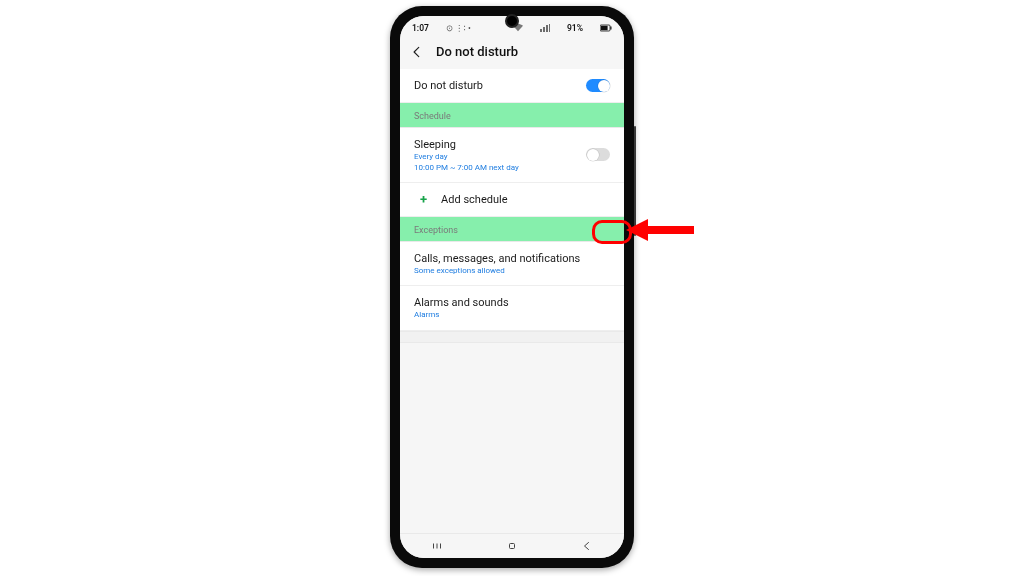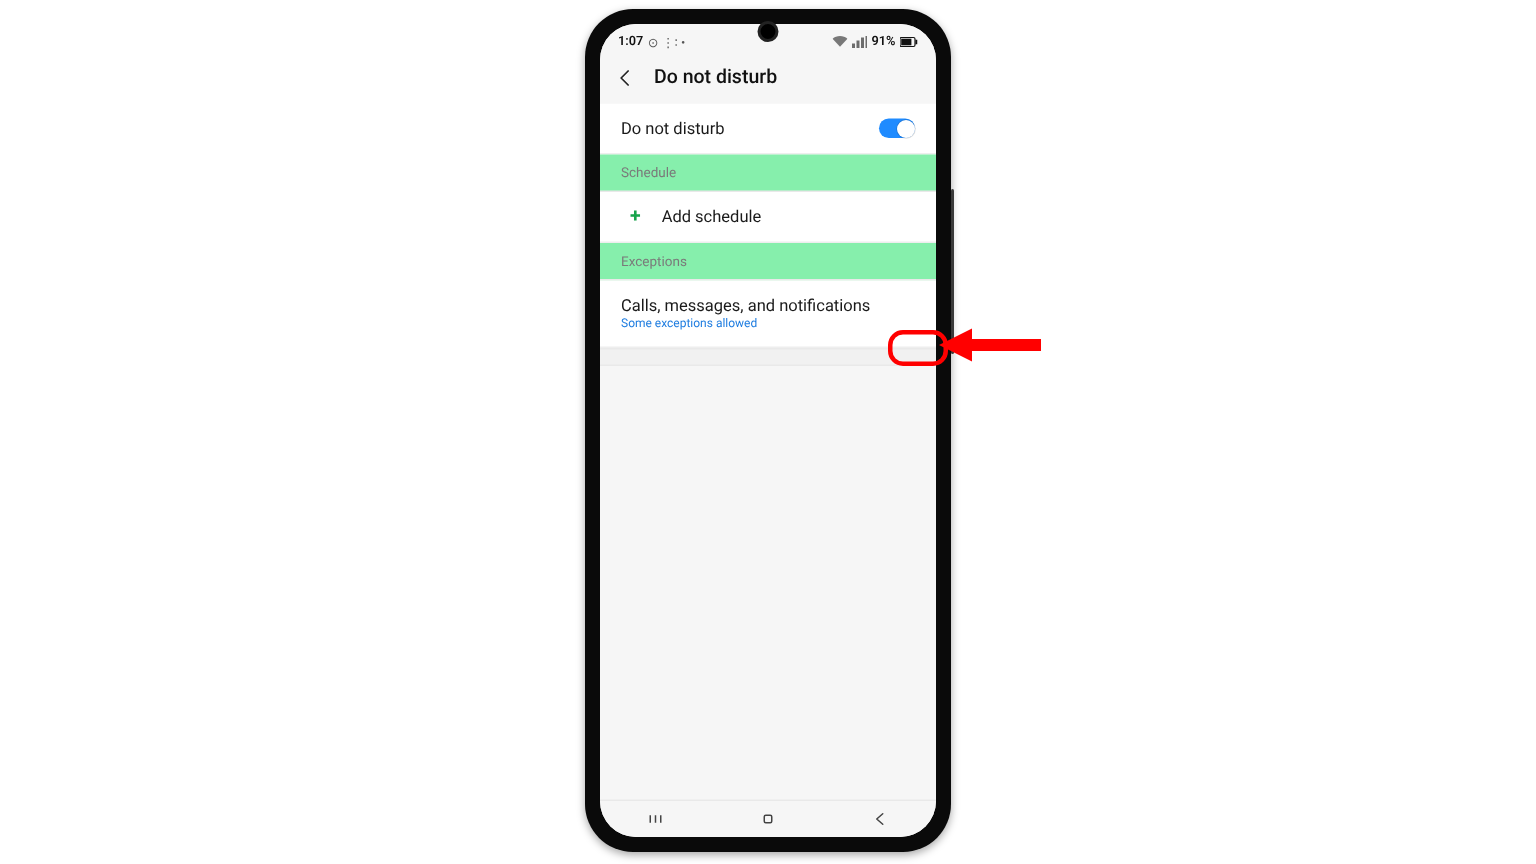--- a/index.html
+++ b/index.html
@@ -64,21 +64,21 @@
     height: 20px;
     display: flex;
     align-items: center;
     justify-content: space-between;
     padding: 2px 12px 0 12px;
     font-size: 8.5px;
     font-weight: 600;
     color: #111;
     background: #f6f6f6;
   }
-  .status-left, .status-right { display: flex; align-items: center; gap: 3px; }
+  .status-left, .status-right { display: flex; align-items: center; gap: 17px; }
   .status-right svg { display: block; }
 
   
   .header {
     display: flex;
     align-items: center;
     gap: 12px;
     padding: 6px 14px 10px 10px;
     background: #f6f6f6;
   }
@@ -232,35 +232,51 @@
         <div class="main">
           <span class="label">Do not disturb</span>
         </div>
         <div class="toggle on">
             <div class="knob"></div>
           </div>
       </div>
 
       <div class="section-header">Schedule</div>
 
+      <div class="row">
+        <div class="main">
+          <span class="label">Sleeping</span>
+          <span class="sub">Every day</span>
+          <span class="sub2">10:00 PM ~ 7:00 AM next day</span>
+        </div>
+        <div class="toggle off">
+            <div class="knob"></div>
+          </div>
+      </div>
 
       <div class="add-row">
         <span class="plus">+</span>
         <span class="add-label">Add schedule</span>
       </div>
 
       <div class="section-header">Exceptions</div>
 
       <div class="row">
         <div class="main">
           <span class="label">Calls, messages, and notifications</span>
           <span class="sub">Some exceptions allowed</span>
         </div>
       </div>
 
+      <div class="row">
+        <div class="main">
+          <span class="label">Alarms and sounds</span>
+          <span class="sub">Alarms</span>
+        </div>
+      </div>
 
 
       <div class="section-gap"></div>
 
 
     </div>
 
     <div class="navbar">
       <svg class="nav-ico" viewBox="0 0 24 24">
           <path d="M4 7h2v10H4zm7 0h2v10h-2zm7 0h2v10h-2z" fill="currentColor"></path>

